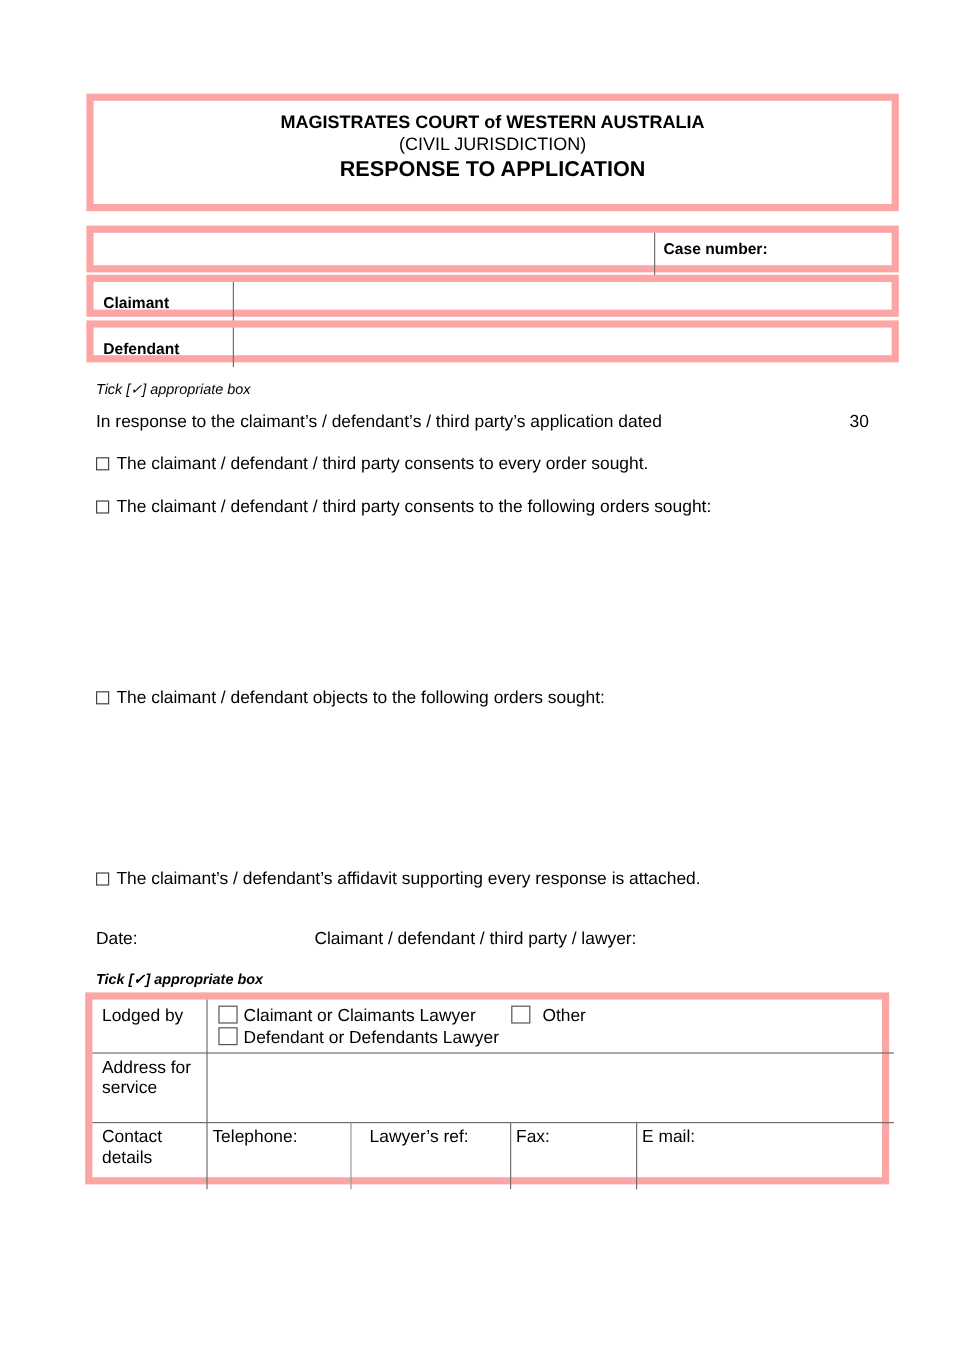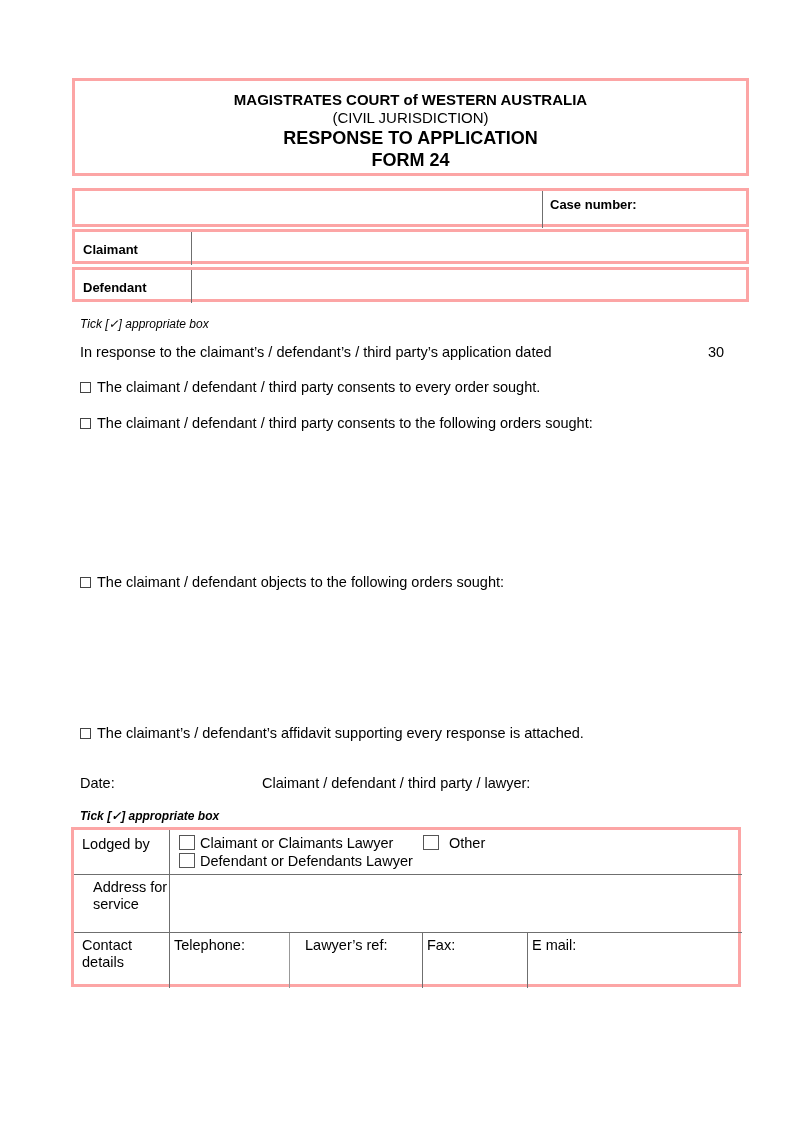--- a/index.html
+++ b/index.html
@@ -1,18 +1,18 @@
 <!DOCTYPE html>
 <html><head>
   <meta charset="utf-8">
   <style>
     html, body { margin: 0; padding: 0; background: #ffffff; }
     body { width: 800px; height: 1130px; position: relative; font-family: "Liberation Sans", sans-serif; color: #000; overflow: hidden; }
     .abs { position: absolute; }
-    .box { position: absolute; border: 3px solid #fca5a5; box-sizing: border-box; }
+    .box { position: absolute; border: 6px solid #fca5a5; box-sizing: border-box; }
     .hdr { left: 72px; top: 78px; width: 677px; height: 98px; text-align: center; }
     .hdr .l1 { font-weight: bold; font-size: 15px; margin-top: 10px; line-height: 18px; }
     .hdr .l2 { font-size: 15px; line-height: 17px; font-weight: normal; }
     .hdr .l3 { font-weight: bold; font-size: 18px; line-height: 22px; margin-top: 1px; }
     .hdr .l4 { font-weight: bold; font-size: 18px; line-height: 22px; }
     .label-b { font-weight: bold; font-size: 13px; }
     .cell { position: absolute; box-sizing: border-box; }
     .vline { position: absolute; width: 1px; background: #6f6f6f; }
     .hline { position: absolute; height: 1px; background: #6f6f6f; }
     .txt { position: absolute; font-size: 14.5px; white-space: nowrap; }
@@ -22,21 +22,20 @@
     .cb-lg { display: inline-block; width: 16px; height: 15px; border: 1px solid #555; box-sizing: border-box; vertical-align: -2px; margin-right: 5px; background: #fff; cursor: pointer; }
     .tcell-text { position: absolute; font-size: 14.5px; line-height: 17px; }
   </style>
 </head>
 <body>
 
 <div class="box hdr">
   <div class="l1">MAGISTRATES COURT of WESTERN AUSTRALIA</div>
   <div class="l2">(CIVIL JURISDICTION)</div>
   <div class="l3">RESPONSE TO APPLICATION</div>
-  <div class="l4">FORM 24</div>
 </div>
 
 <div class="box" style="left:72px; top:188px; width:677px; height:39px;">
   <div class="vline" style="left:467px; top:0; height:37px;"></div>
   <div class="cell" style="left:468px; top:0; width:207px; height:37px;">
     <span class="abs label-b" style="left:7px; top:6px;">Case number:</span>
   </div>
 </div>
 
 <div class="box" style="left:72px; top:229px; width:677px; height:35px;">
@@ -88,21 +87,21 @@
   <div class="tcell-text" style="left:105px; top:5px;">
     <span class="cb-lg"></span><span>Claimant or Claimants Lawyer</span>
   </div>
   <div class="tcell-text" style="left:349px; top:5px;">
     <span class="cb-lg" style="margin-right:10px;"></span><span>Other</span>
   </div>
   <div class="tcell-text" style="left:105px; top:23px;">
     <span class="cb-lg"></span><span>Defendant or Defendants Lawyer</span>
   </div>
 
-  <div class="tcell-text" style="left:8px; top:49px;margin-left:11px;">
+  <div class="tcell-text" style="left:8px; top:49px;">
     <div>Address for</div>
     <div>service</div>
   </div>
   <div class="cell" style="left:96px; top:45px; width:572px; height:57px;"></div>
 
   <div class="tcell-text" style="left:8px; top:107px;">
     <div>Contact</div>
     <div>details</div>
   </div>
   <div class="cell" style="left:96px; top:103px; width:119px; height:55px;">

